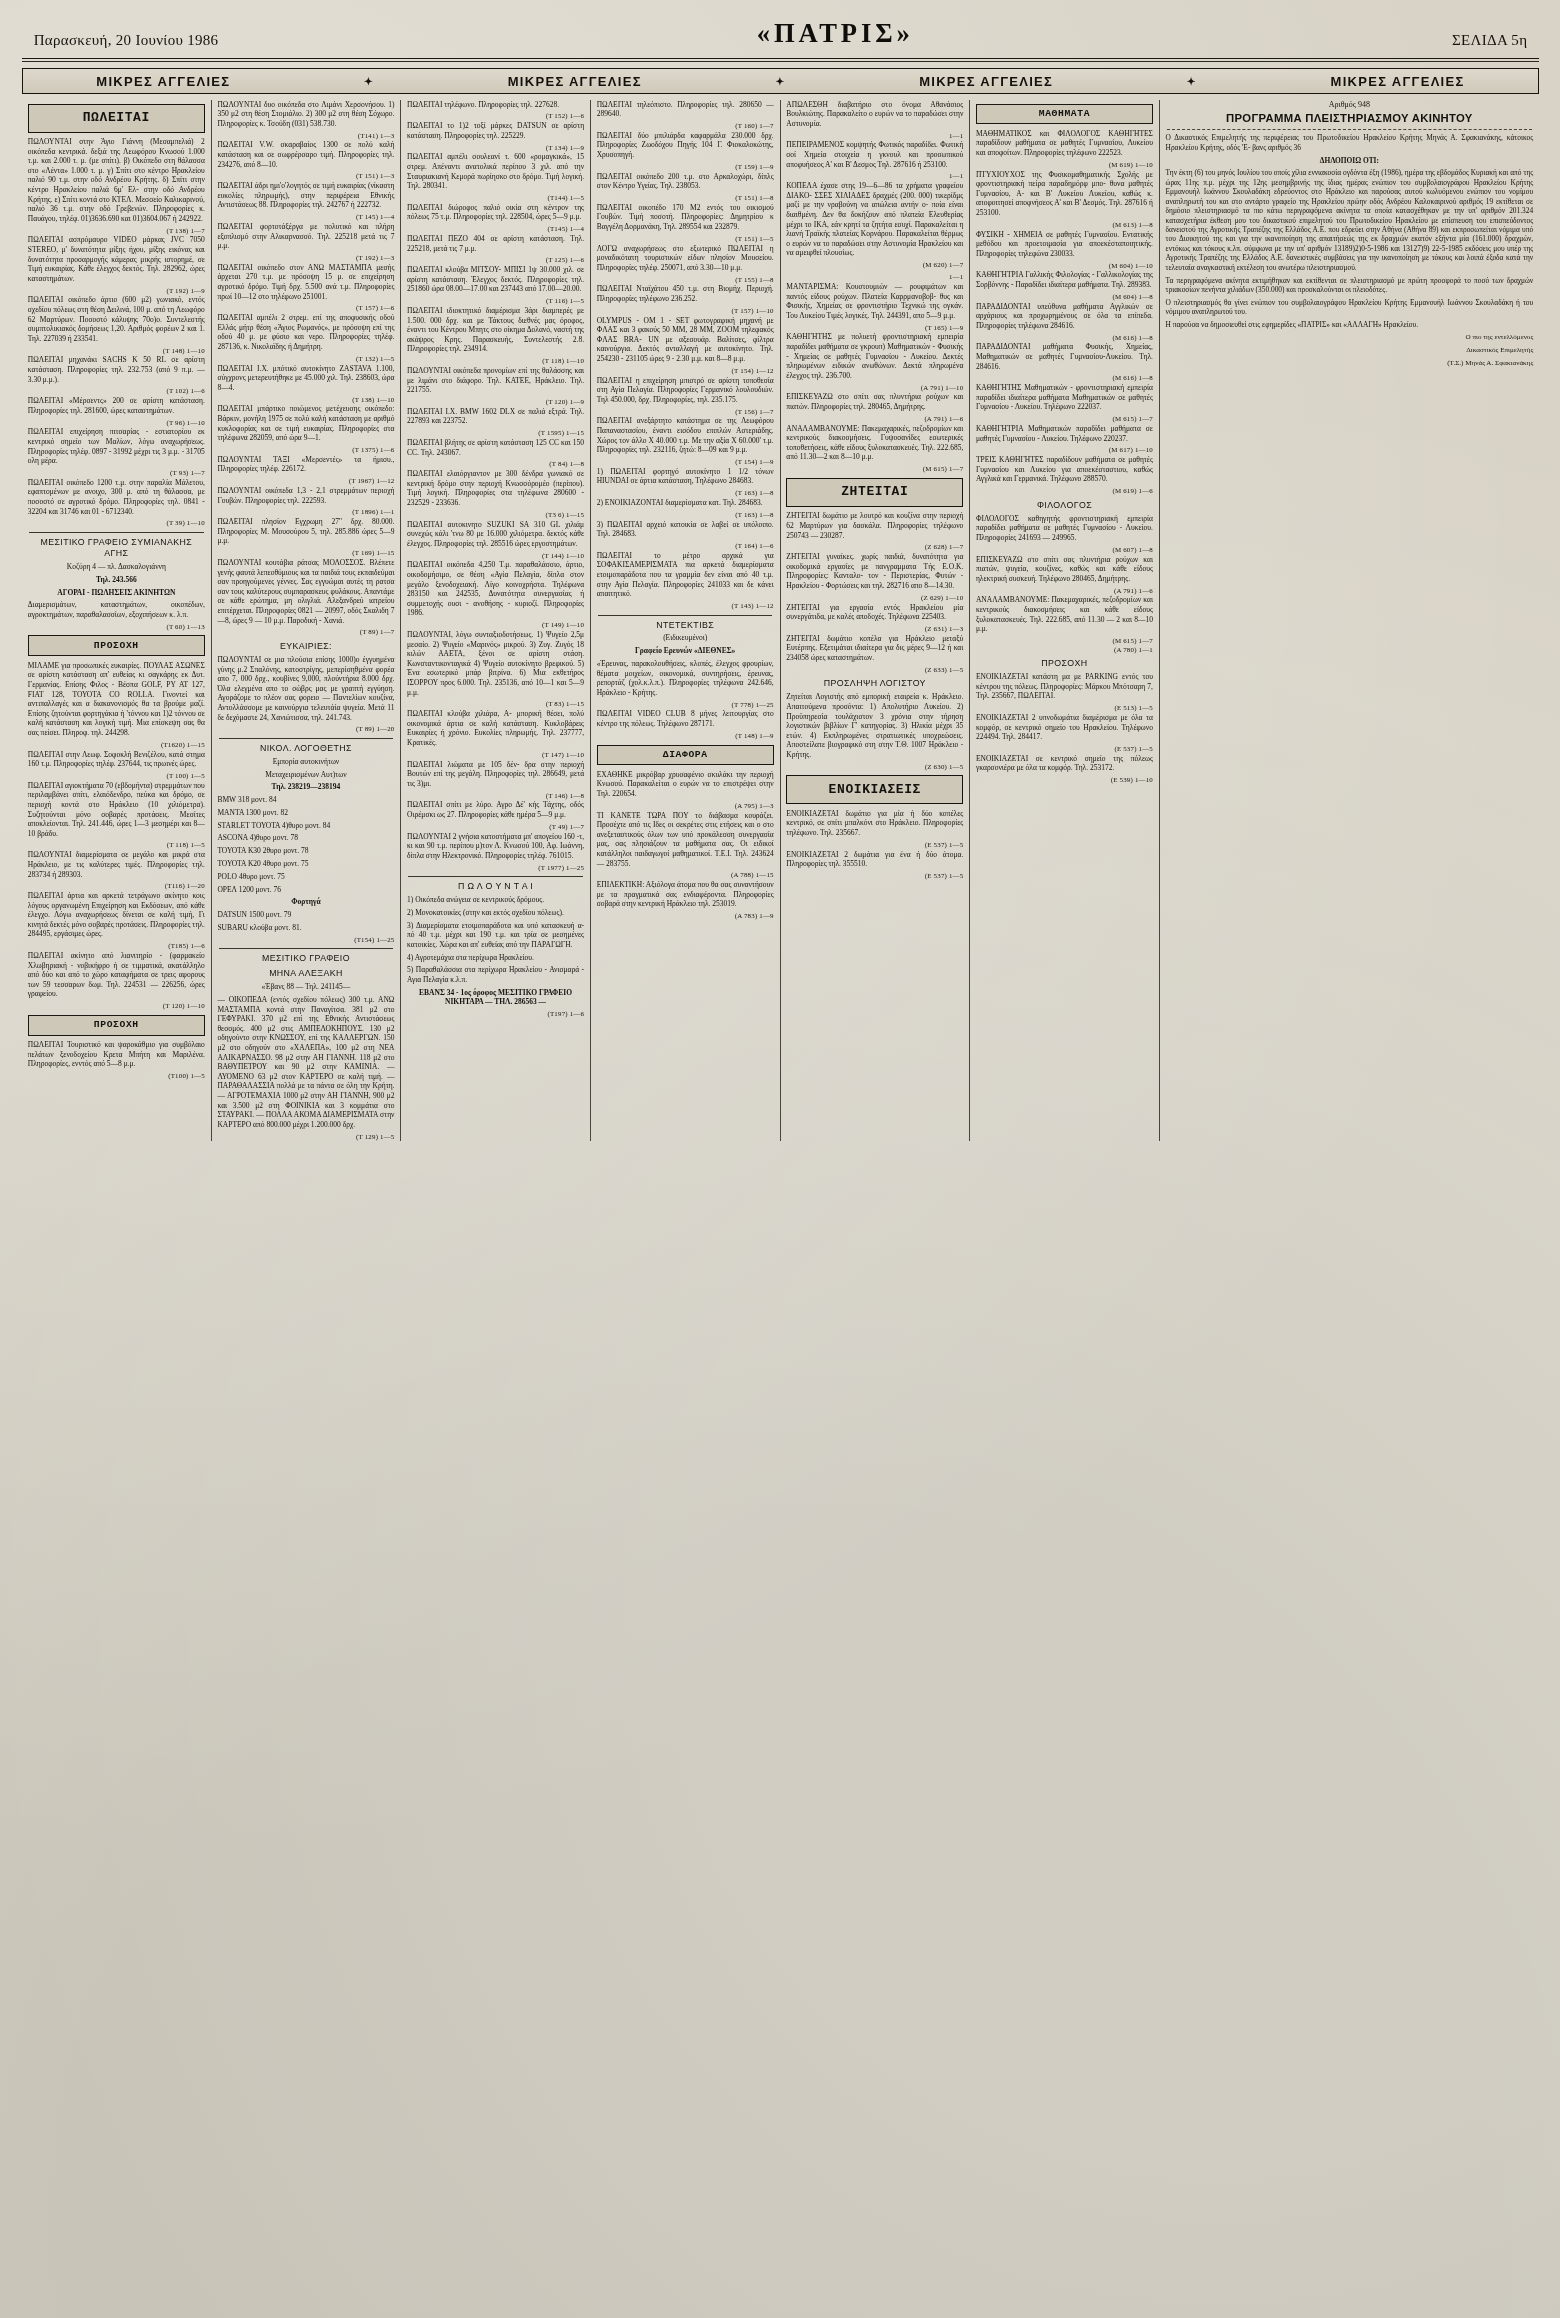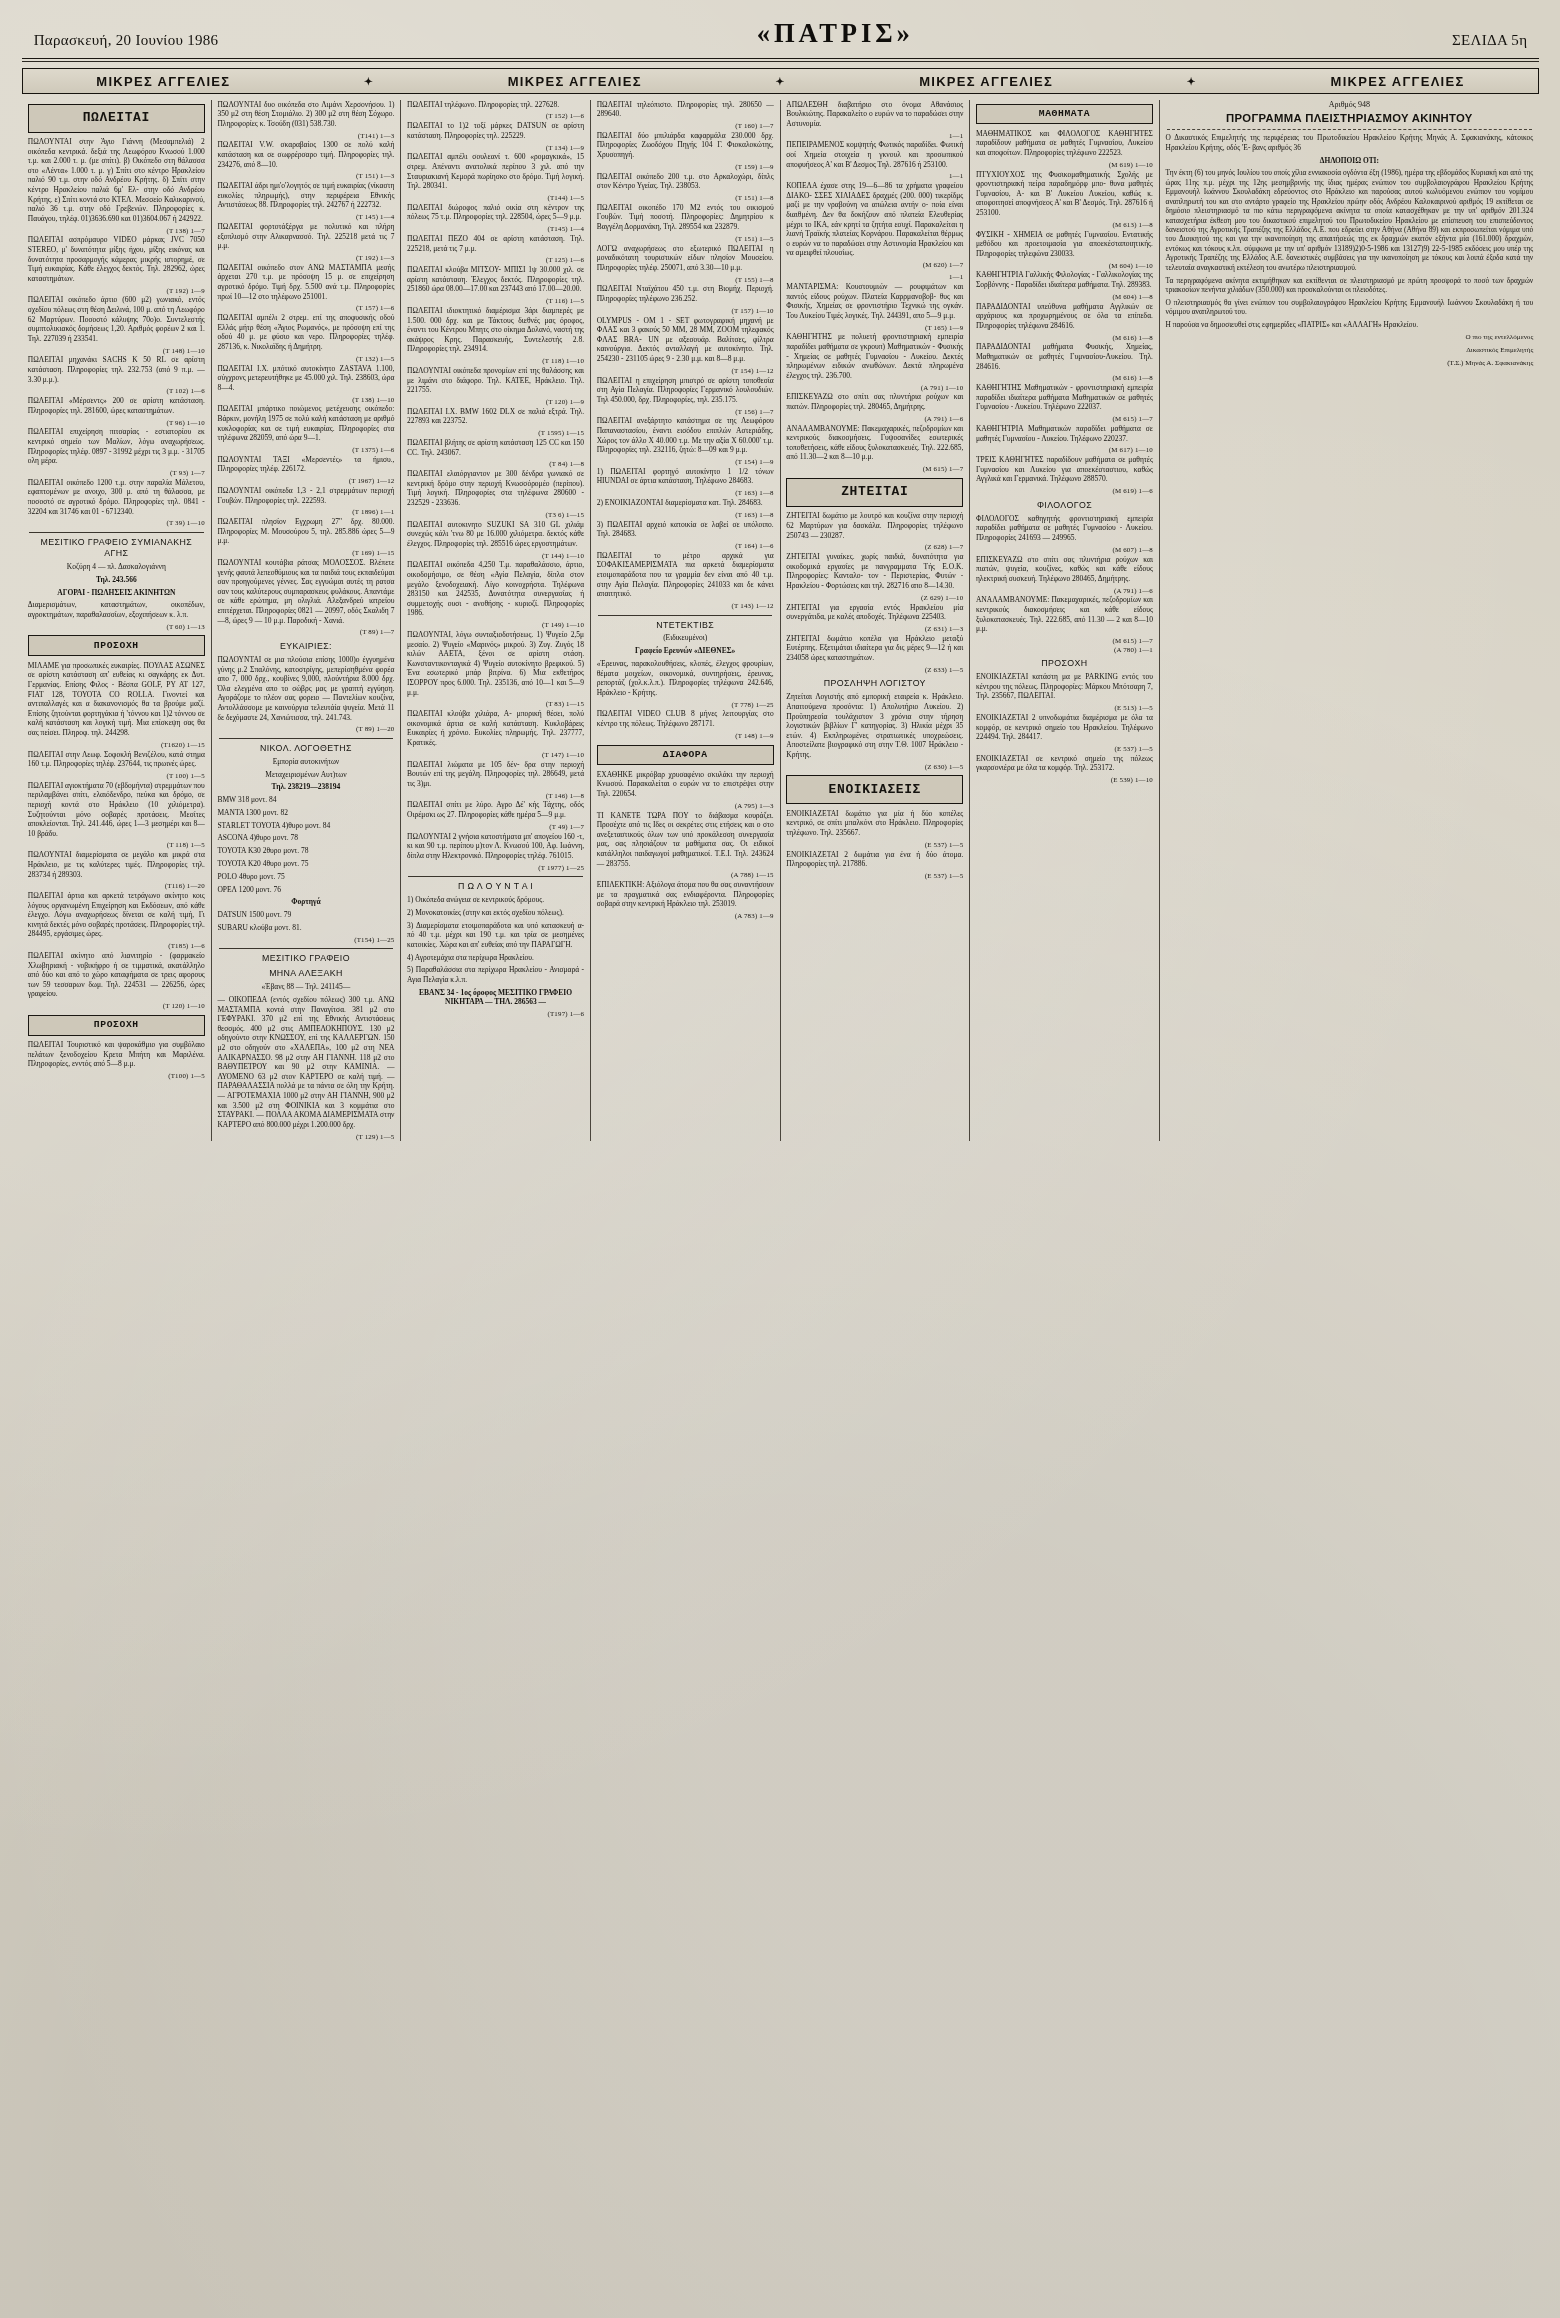--- a/index.html
+++ b/index.html
@@ -318,21 +318,21 @@
       <p class="ad">ΖΗΤΕΙΤΑΙ δωμάτιο κοπέλα για Ηράκλειο μεταξύ Ευτέρπης. Εξετιμάται ιδιαίτερα για δις μέρες 9—12 ή και 234058 ώρες καταστημάτων.</p>
       <span class="ref">(Ζ 633)  1—5</span>
 
       <div class="hdr-plain">ΠΡΟΣΛΗΨΗ ΛΟΓΙΣΤΟΥ</div>
       <p class="ad">Ζητείται Λογιστής από εμπορική εταιρεία κ. Ηράκλειο. Απαιτούμενα προσόντα: 1) Απολυτήριο Λυκείου. 2) Προϋπηρεσία τουλάχιστον 3 χρόνια στην τήρηση λογιστικών βιβλίων Γ' κατηγορίας. 3) Ηλικία μέχρι 35 ετών. 4) Εκπληρωμένες στρατιωτικές υποχρεώσεις. Αποστείλατε βιογραφικό στη στην Τ.Θ. 1007 Ηράκλειο - Κρήτης.</p>
       <span class="ref">(Ζ 630)  1—5</span>
 
       <div class="hdr-box big">ΕΝΟΙΚΙΑΣΕΙΣ</div>
       <p class="ad">ΕΝΟΙΚΙΑΖΕΤΑΙ δωμάτιο για μία ή δύο κοπέλες κεντρικό, σε σπίτι μπαλκόνι στο Ηράκλειο. Πληροφορίες τηλέφωνο. Τηλ. 235667.</p>
       <span class="ref">(Ε 537)  1—5</span>
-      <p class="ad">ΕΝΟΙΚΙΑΖΕΤΑΙ 2  δωμάτια για ένα ή δύο άτομα. Πληροφορίες τηλ. 217886.</p>
+      <p class="ad">ΕΝΟΙΚΙΑΖΕΤΑΙ 2  δωμάτια για ένα ή δύο άτομα. Πληροφορίες τηλ. 355510.</p>
       <span class="ref">(Ε 537)  1—5</span>
     </div>
 
     <div class="col">
       <div class="hdr-box">ΜΑΘΗΜΑΤΑ</div>
       <p class="ad">ΜΑΘΗΜΑΤΙΚΟΣ και ΦΙΛΟΛΟΓΟΣ ΚΑΘΗΓΗΤΕΣ παραδίδουν μαθήματα σε μαθητές Γυμνασίου, Λυκείου και αποφοίτων. Πληροφορίες τηλέφωνο 222523.</p>
       <span class="ref">(Μ 619)  1—10</span>
 
       <p class="ad">ΠΤΥΧΙΟΥΧΟΣ της Φυσικομαθηματικής Σχολής με φροντιστηριακή πείρα παραδημόρφ μπο- θυνα μαθητές Γυμνασίου, Α- και Β' Λυκείου Λυκείου, καθώς κ. αποφοιτησεί αποφνήσεος Α' και Β' Δεσμός. Τηλ. 287616 ή 253100.</p>
       <span class="ref">(Μ 613)  1—8</span>

